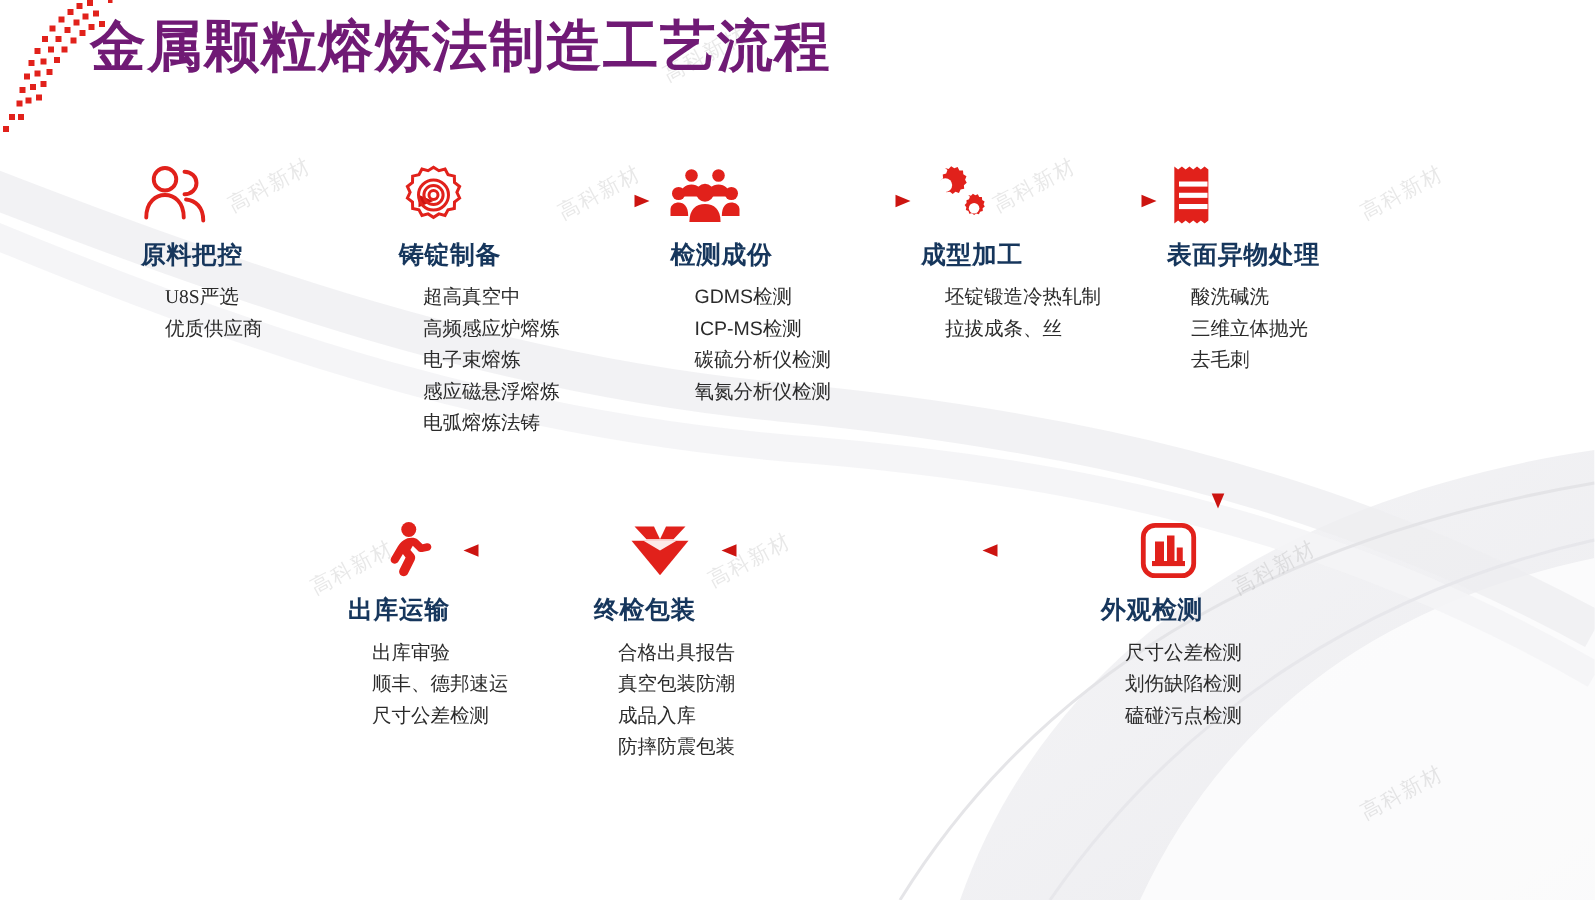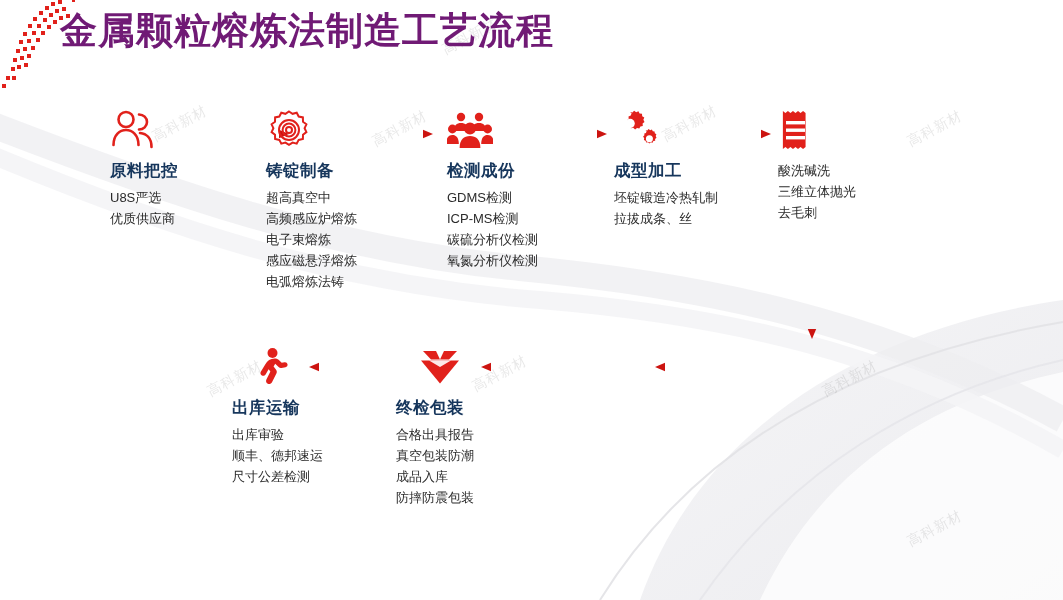--- a/index.html
+++ b/index.html
@@ -73,21 +73,21 @@
     letter-spacing: 0.5px;
     line-height: 1.25;
     margin-bottom: 6px;
     white-space: nowrap;
   }
   .step-lines {
     font-size: 13px;
     color: #2b2b2b;
     line-height: 1.62;
   }
-  .step-lines div { white-space: normal; }
+  .step-lines div { white-space: normal; margin-left: 16px; }
 
   
   .arrow-h {
     position: absolute;
     height: 12px;
     display: block;
   }
   .arrow-v {
     position: absolute;
     width: 12px;
@@ -173,21 +173,21 @@
 <div class="wm" style="left:370px; top:120px;">高科新材</div>
 <div class="wm" style="left:660px; top:115px;">高科新材</div>
 <div class="wm" style="left:905px; top:120px;">高科新材</div>
 <div class="wm" style="left:205px; top:370px;">高科新材</div>
 <div class="wm" style="left:470px; top:365px;">高科新材</div>
 <div class="wm" style="left:820px; top:370px;">高科新材</div>
 <div class="wm" style="left:905px; top:520px;">高科新材</div>
 
 <div id="row-top" class="flow-row">
 
-  <div class="step" style="left:110px;">
+  <div class="step" style="left:94px;font-family:Liberation Serif, serif;">
     <div class="step-icon">
       <svg width="50" height="42" viewBox="0 0 50 42">
         <g fill="none" stroke="#e1211b" stroke-width="2.6" stroke-linecap="round" stroke-linejoin="round">
           <circle cx="16" cy="10.5" r="7.5"></circle>
           <path d="M3.5 36 C 3.5 25.5, 10 21, 16 21 C 22 21, 28.5 25.5, 28.5 36"></path>
           <path d="M29 5.5 C 33.5 5.5, 37 8.8, 37 13 C 37 17.2, 33.5 20.5, 29 20.5"></path>
           <path d="M30 24 C 36.5 24.6, 41.5 29.2, 41.5 38"></path>
         </g>
       </svg>
     </div>
@@ -309,20 +309,21 @@
 
   <div class="step" style="left:778px;">
     <div class="step-icon">
       <svg width="34" height="42" viewBox="0 0 34 42">
         <path d="M4 2 l2.6 2 2.6 -2 2.6 2 2.6 -2 2.6 2 2.6 -2 2.6 2 2.6 -2 2.6 2 V 38 l-2.6 2 -2.6 -2 -2.6 2 -2.6 -2 -2.6 2 -2.6 -2 -2.6 2 -2.6 -2 -2.6 2 Z" fill="#e1211b" transform="translate(1,0) scale(0.97,1)"></path>
         <rect x="8" y="12" width="19" height="3.4" fill="#ffffff"></rect>
         <rect x="8" y="19.5" width="19" height="3.4" fill="#ffffff"></rect>
         <rect x="8" y="27" width="19" height="3.4" fill="#ffffff"></rect>
       </svg>
     </div>
+    <div class="step-title">表面异物处理</div>
     <div class="step-lines">
       <div>酸洗碱洗</div>
       <div>三维立体抛光</div>
       <div>去毛刺</div>
     </div>
   </div>
 </div>
 
 <svg class="arrow-v" style="left:806px; top:262px; height:78px; z-index:4;" viewBox="0 0 12 78">
   <defs>
@@ -404,13 +405,32 @@
     <defs>
         <linearGradient id="agl3" x1="1" x2="0">
           <stop offset="0%" stop-color="#e1211b" stop-opacity="0.45"></stop>
           <stop offset="100%" stop-color="#cc1410" stop-opacity="1"></stop>
         </linearGradient>
       </defs>
     <line x1="88" y1="6" x2="10" y2="6" stroke="url(#agl3)" stroke-width="1.8"></line>
     <path d="M11 1.8 L 1 6 L 11 10.2 Z" fill="#cc1410"></path>
   </svg>
 
+  <div class="step" style="left:734px;">
+    <div class="step-icon ctr" style="justify-content:flex-start; padding-left:26px;">
+      <svg width="38" height="38" viewBox="0 0 38 38">
+        <rect x="2.2" y="2.2" width="33.6" height="33.6" rx="8" ry="8" fill="none" stroke="#e1211b" stroke-width="3.2"></rect>
+        <g fill="#e1211b">
+          <rect x="10" y="13" width="6" height="14"></rect>
+          <rect x="18" y="9" width="5" height="18"></rect>
+          <rect x="24.5" y="17" width="4" height="10"></rect>
+          <rect x="8" y="26" width="22" height="3.4"></rect>
+        </g>
+      </svg>
+    </div>
+    <div class="step-title">外观检测</div>
+    <div class="step-lines">
+      <div>尺寸公差检测</div>
+      <div>划伤缺陷检测</div>
+      <div>磕碰污点检测</div>
+    </div>
+  </div>
 </div>
 
 </body></html>

